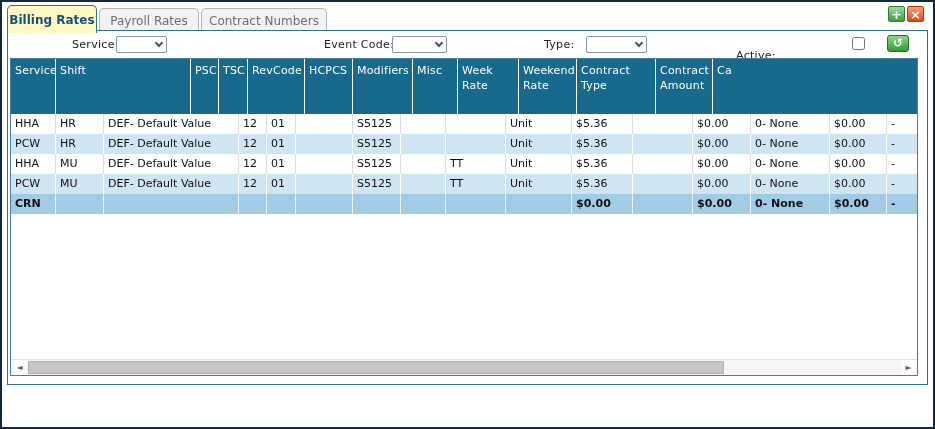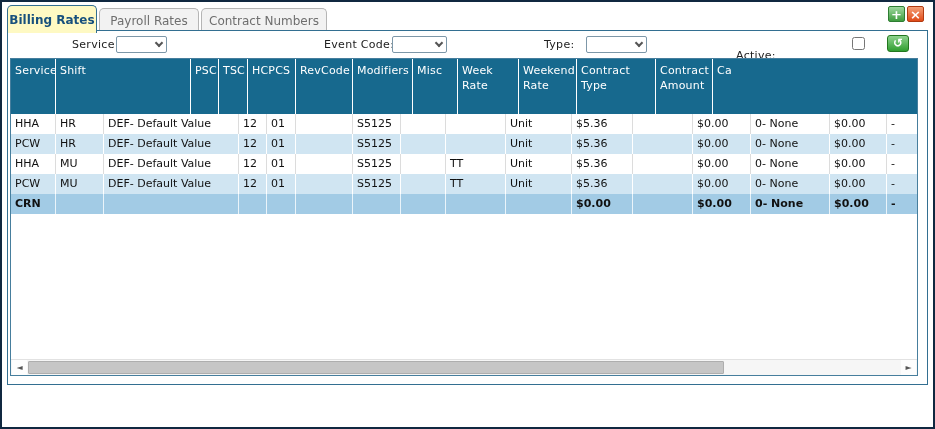--- a/index.html
+++ b/index.html
@@ -125,22 +125,22 @@
     <div class="refreshbtn">
       <span>↺</span>
     </div>
 
     <div class="grid">
       <div class="ghead" id="ghead">
           <div class="hcell" style="width: 45px;">Service</div>
           <div class="hcell" style="width: 135px;">Shift</div>
           <div class="hcell" style="width: 28px;">PSC</div>
           <div class="hcell" style="width: 29px;">TSC</div>
+          <div class="hcell" style="width: 57px;">RevCode</div>
           <div class="hcell" style="width: 48px;">HCPCS</div>
-          <div class="hcell" style="width: 57px;">RevCode</div>
           <div class="hcell" style="width: 60px;">Modifiers</div>
           <div class="hcell" style="width: 45px;">Misc</div>
           <div class="hcell" style="width: 61px;">Week Rate</div>
           <div class="hcell" style="width: 58px;">Weekend Rate</div>
           <div class="hcell" style="width: 79px;">Contract Type</div>
           <div class="hcell" style="width: 57px;">Contract Amount</div>
           <div class="hcell" style="width: 60px;">Ca</div>
         </div>
       <div id="gbody">
           <div class="grow plain">

